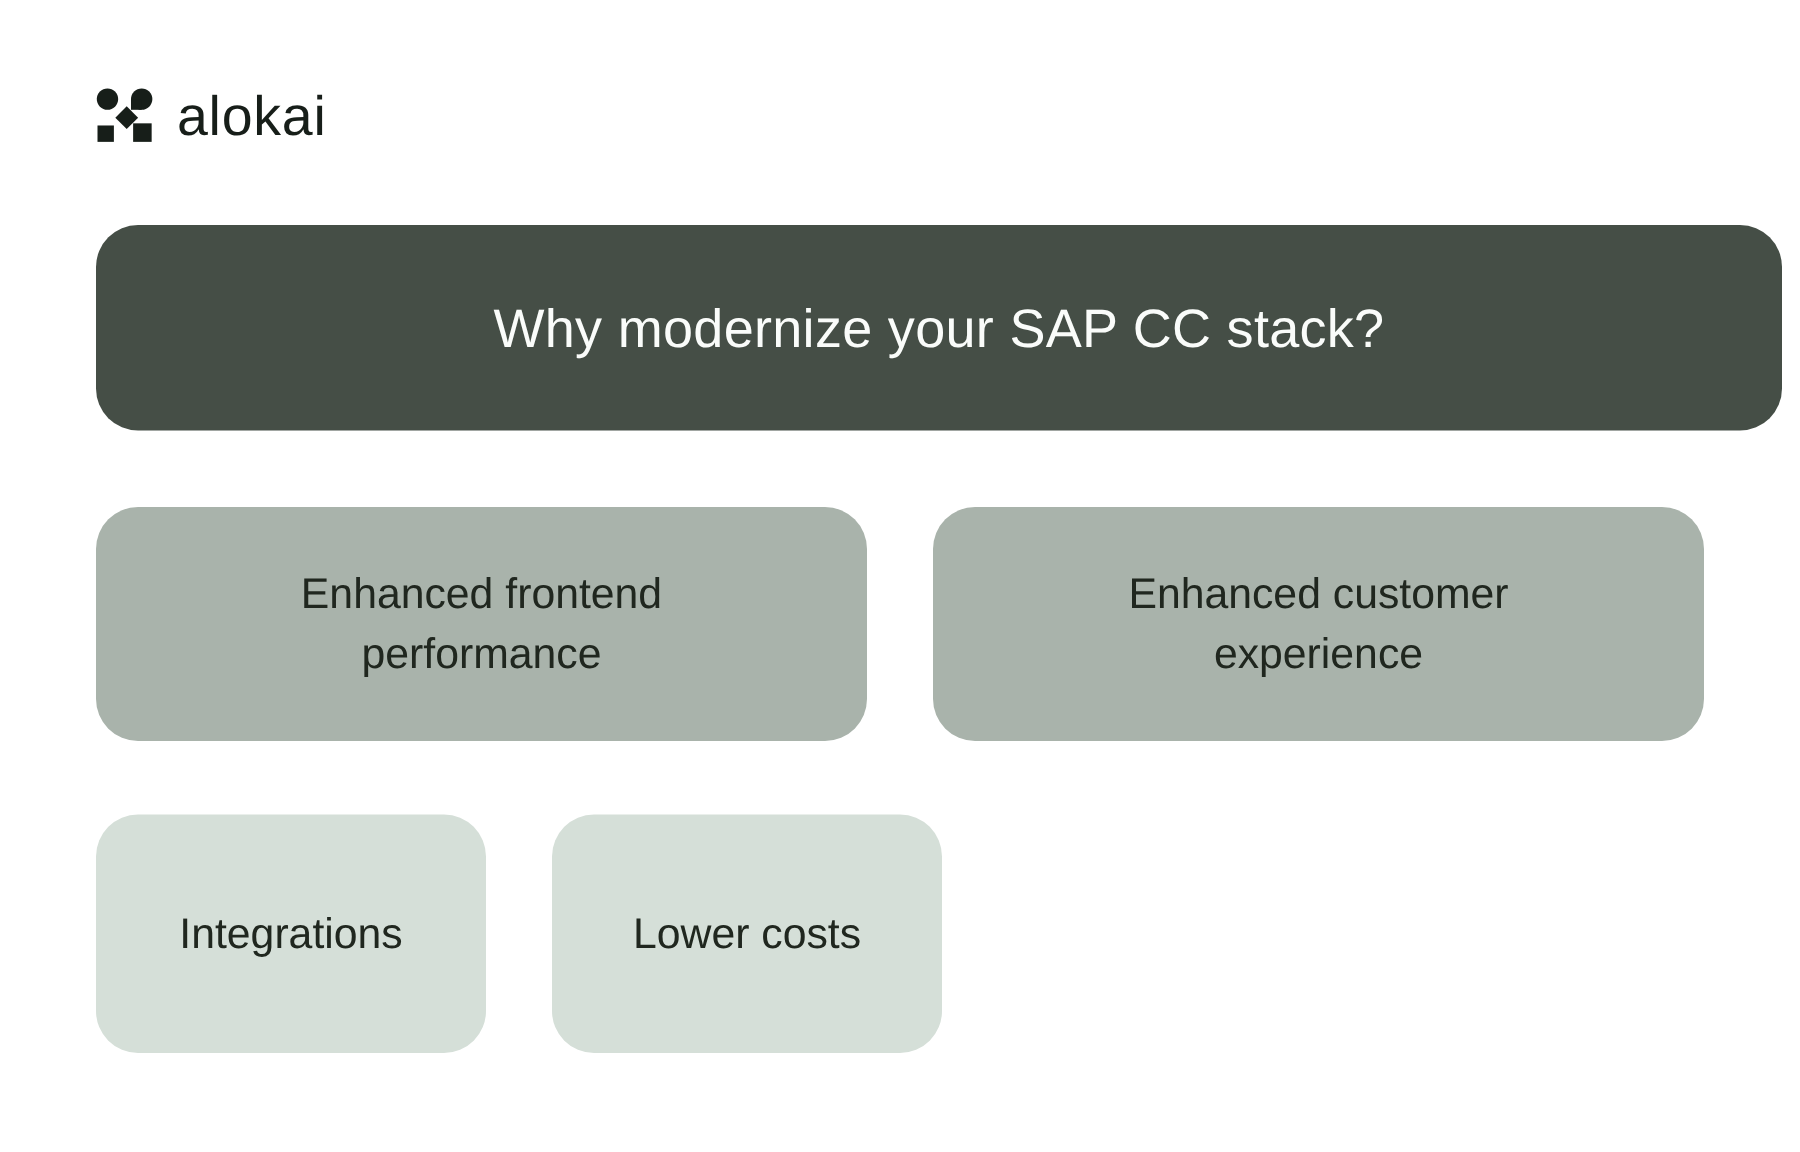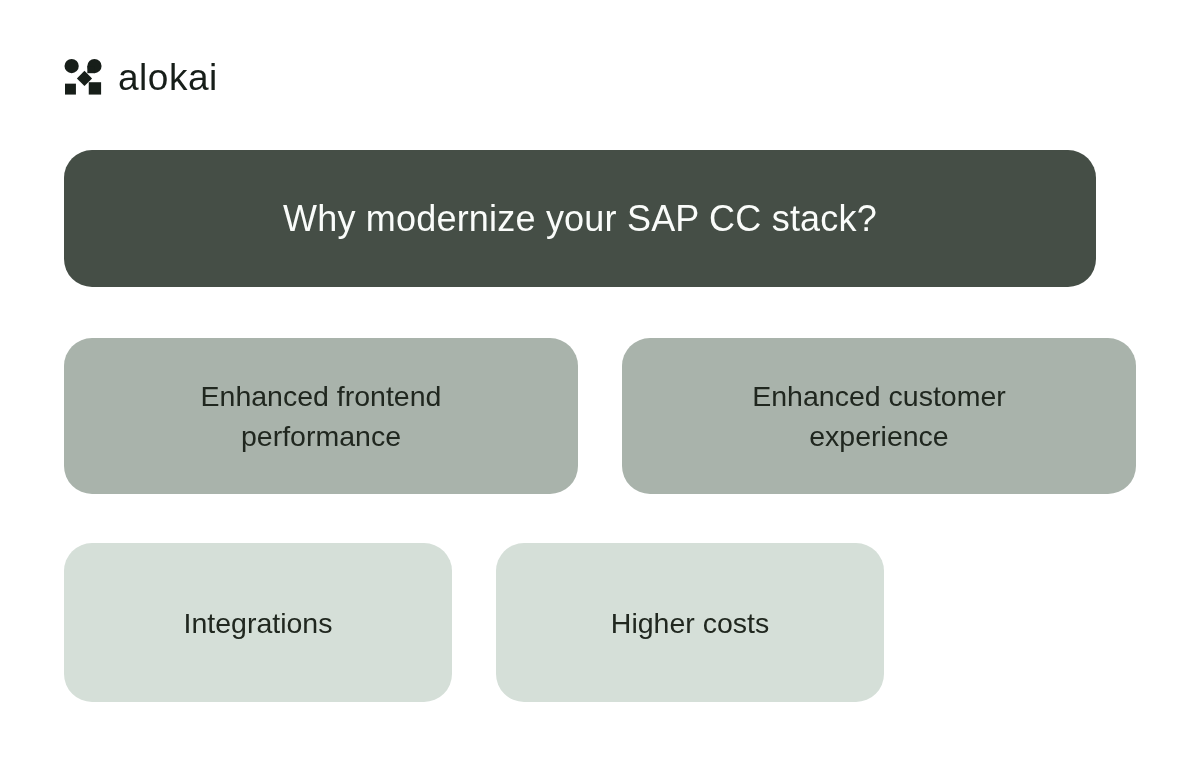--- a/index.html
+++ b/index.html
@@ -20,21 +20,21 @@
   .logo-mark svg { width: 100%; height: 100%; }
   .logo-text {
     font-size: 37px; font-weight: 500; letter-spacing: 0.5px;
     color: var(--logo_color, #171e19);
     line-height: 1;
   }
 
   
   .title-card {
     position: absolute; left: 64px; top: 150px;
-    width: 1032px; height: 137px;
+    width: 1124px; height: 137px;
     background: var(--title_card_bg, #454e46);
     border-radius: 28px;
     display: flex; align-items: center; justify-content: center;
   }
   .title-card h1 {
     font-size: 36px; font-weight: 400;
     color: var(--title_text, #fafcfa);
     letter-spacing: 0.2px;
   }
 
@@ -49,21 +49,21 @@
     border-radius: 28px;
     color: var(--card_text, #20271f);
     font-size: 28.5px;
     line-height: 40px;
   }
   .card-primary {
     width: 514px; height: 156px;
     background: var(--primary_card_bg, #a9b3ab);
   }
   .card-secondary {
-    width: 388px; height: 159px;
+    width: 260px; height: 159px;
     background: var(--secondary_card_bg, #d5dfd8);
   }
   .card .label { white-space: pre-line; }
 </style>
 </head>
 <body>
 
 <div class="canvas">
 
   <header class="logo">
@@ -93,17 +93,17 @@
       <span class="label">Enhanced customer
 experience</span>
     </div>
   </section>
 
   <section class="row row-secondary">
     <div class="card card-secondary">
       <span class="label">Integrations</span>
     </div>
     <div class="card card-secondary">
-      <span class="label">Higher costs</span>
+      <span class="label">Lower costs</span>
     </div>
   </section>
 
 </div>
 
 </body></html>

